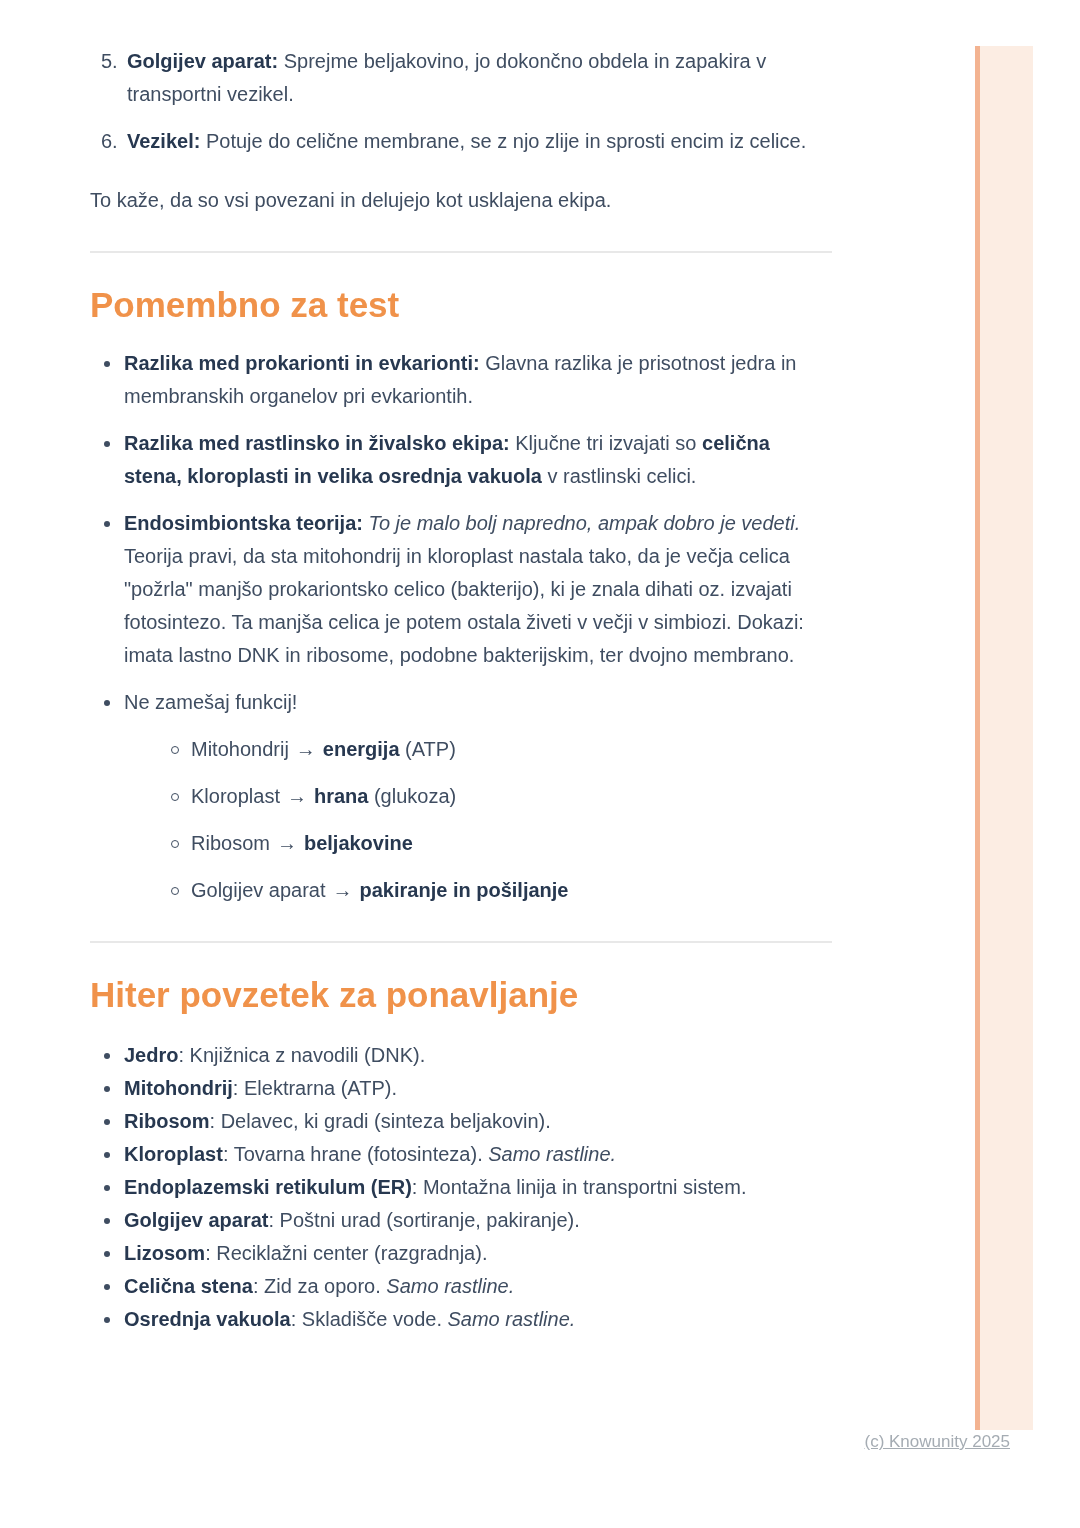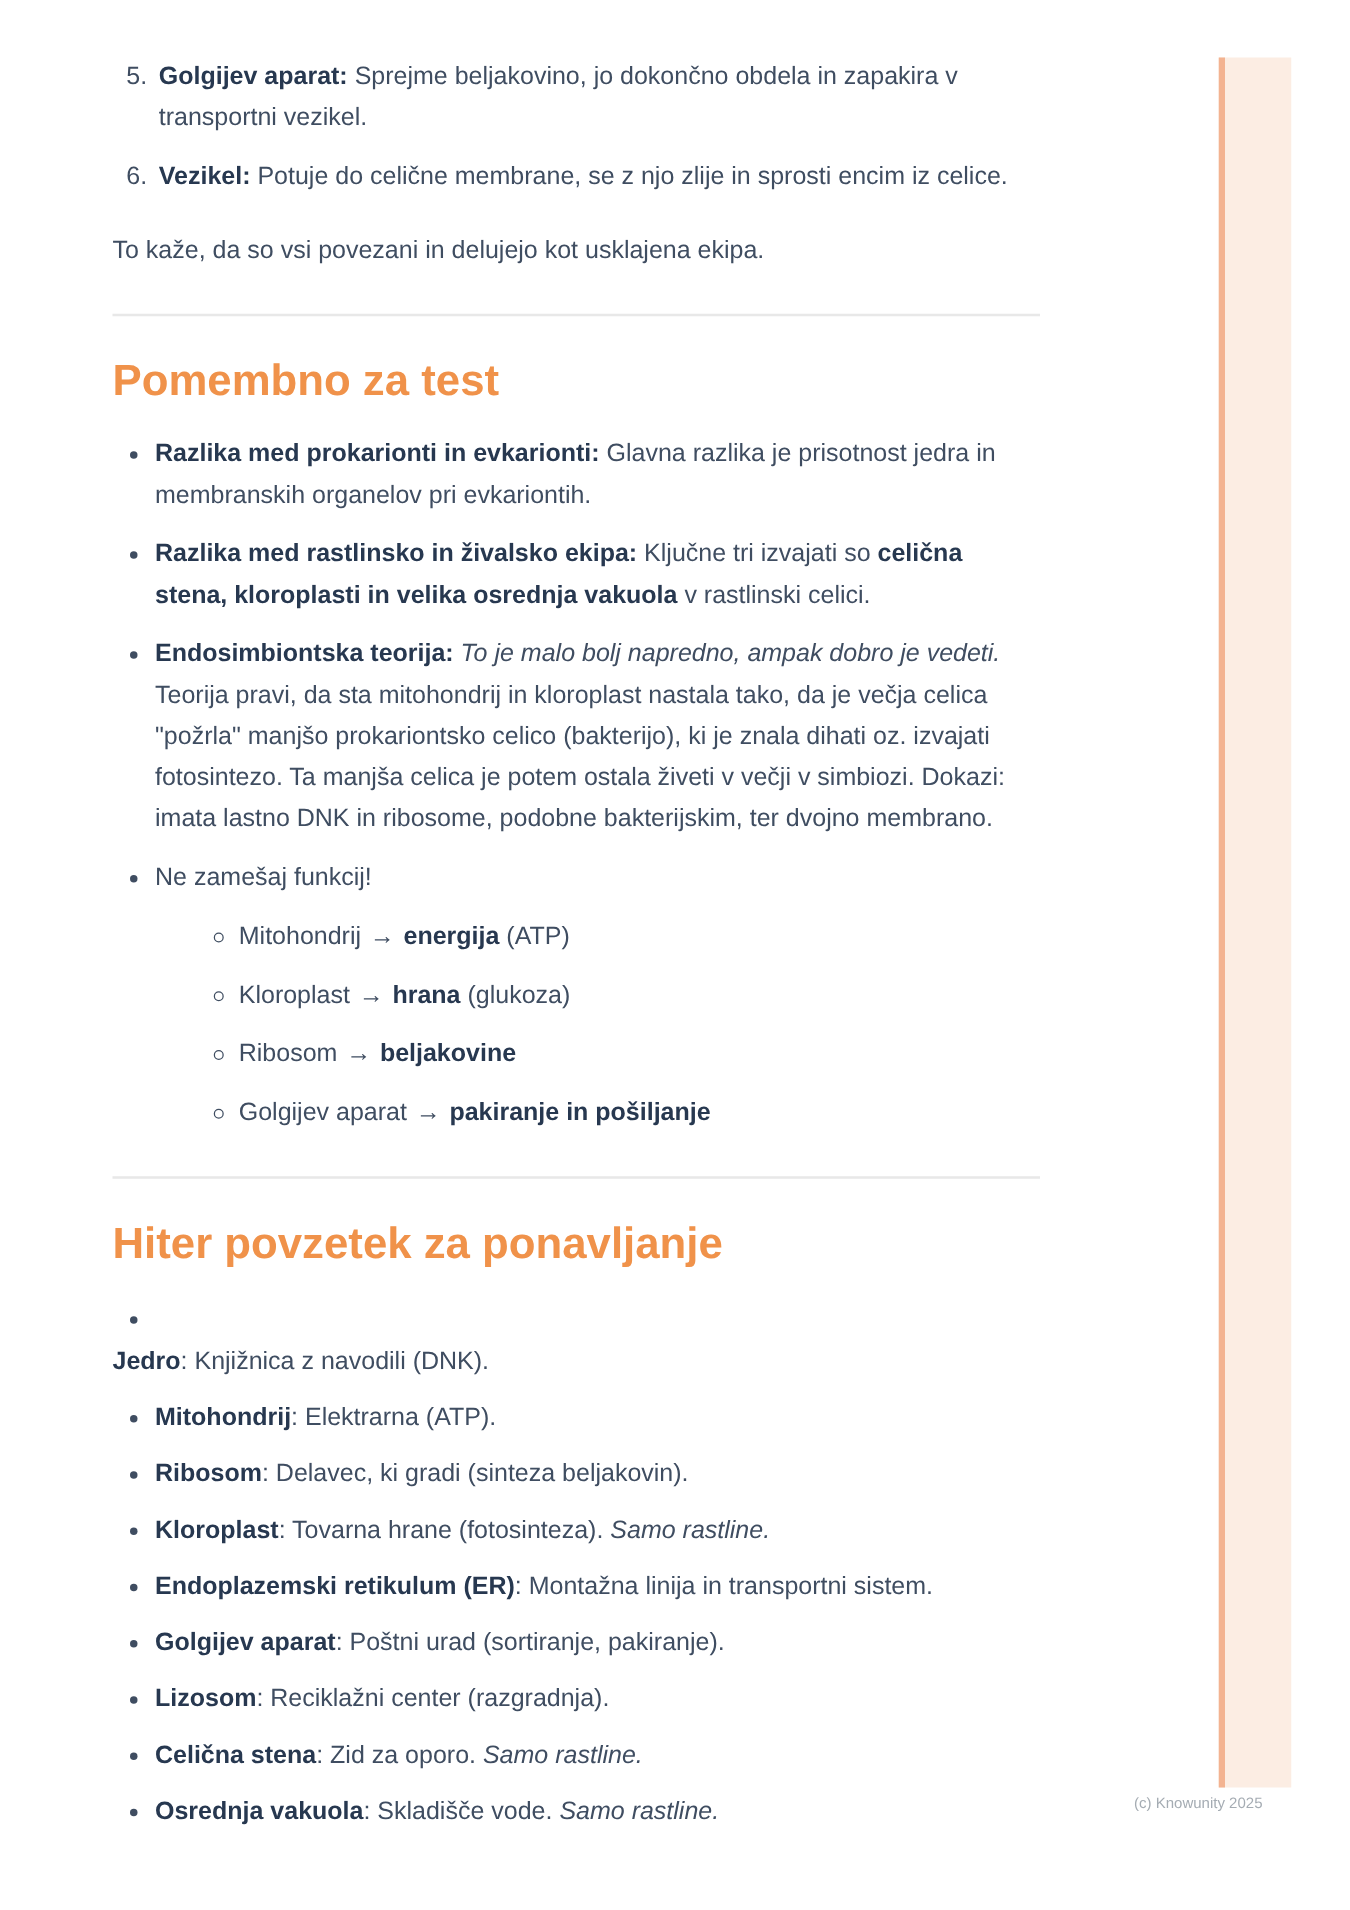--- a/index.html
+++ b/index.html
@@ -72,29 +72,30 @@
   .sub-row { display: flex; margin-top: 14px; }
   .sub-marker { flex: 0 0 33px; position: relative; }
   .ring {
     position: absolute; left: 13px; top: 13px;
     width: 8px; height: 8px; border-radius: 50%;
     border: 1.5px solid #3F4D61;
   }
   .arrow { margin: 0 7px; }
 
   
-  .summary-start { margin-top: 26px; flex-direction: column; }
-  .summary .bullet-row + .bullet-row { margin-top: 12px; }
+  .summary-start { margin-top: 26px; }
+  .summary .bullet-row + .bullet-row { margin-top: 0; }
 
   .footer {
     position: absolute;
     top: 1433px; right: 70px;
-    font-size: 12px;
+    font-size: 17px;
     line-height: 18px;
     color: #A5ACB3;
+    text-decoration: underline;
   }
 </style>
 </head>
 <body>
 
 <div class="stripe"></div>
 
 <div class="content">
 
   <div class="numlist">

